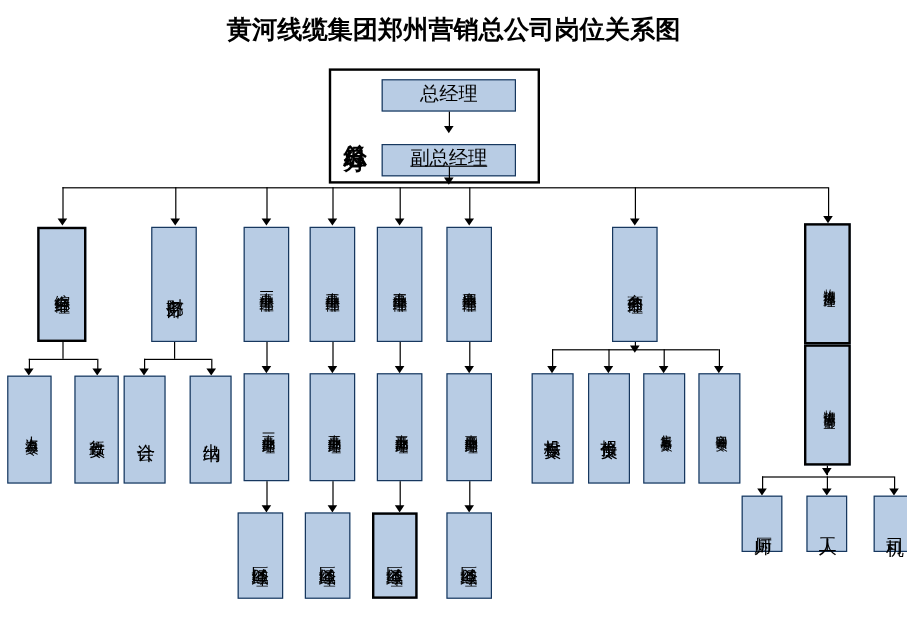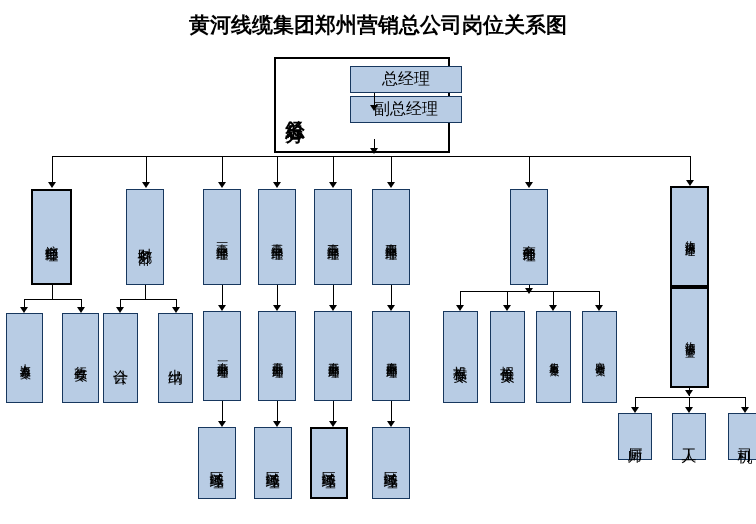--- a/index.html
+++ b/index.html
@@ -22,21 +22,21 @@
     background:#b8cce4;border:1px solid #17375e;
     color:#000;font-size:13px;line-height:1.05;
     display:flex;align-items:center;justify-content:center;
     text-align:center;
   }
   .box.thick{border-width:2px;border-color:#000000;}
   .vert{
     writing-mode:vertical-rl;text-orientation:upright;
     letter-spacing:1px;
   }
-  .horiz{letter-spacing:0px;margin-left:32px;}
+  .horiz{letter-spacing:0px;}
 
   
   .gm-wrap{
     position:absolute;box-sizing:border-box;
     background:#ffffff;border:2px solid #000000;
   }
   .gm-label{
     position:absolute;left:4px;top:4px;width:26px;height:70px;
     font-size:19px;font-weight:bold;color:#000;
     writing-mode:vertical-rl;text-orientation:upright;
@@ -62,21 +62,21 @@
   <div class="title">黄河线缆集团郑州营销总公司岗位关系图</div>
 
   <div class="gm-wrap" style="left:274px;top:57px;width:176px;height:96px;">
     <div class="gm-label" style="left:6px;top:10px;height:76px;">总经办</div>
   </div>
 
   <div class="box horiz" style="left:318px;top:66px;width:112px;height:27px;font-size:16px;">
     <span>总经理</span>
   </div>
 
-  <div class="box horiz" style="left:318px;top:96px;width:112px;height:27px;font-size:16px;">
+  <div class="box horiz" style="left:318px;top:120px;width:112px;height:27px;font-size:16px;text-decoration:underline;">
     <span>副总经理</span>
   </div>
 
   <div class="ln v" style="left:374px;top:93px;height:13px;"></div>
   <div class="arrow" style="left:370px;top:105px;"></div>
 
   <div class="ln v" style="left:374px;top:139px;height:10px;"></div>
   <div class="arrow" style="left:370px;top:148px;"></div>
 
   <div class="ln h" style="left:52px;top:156px;width:638px;"></div>

